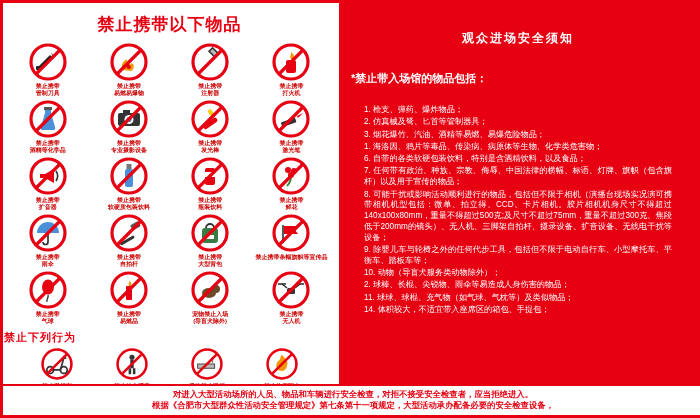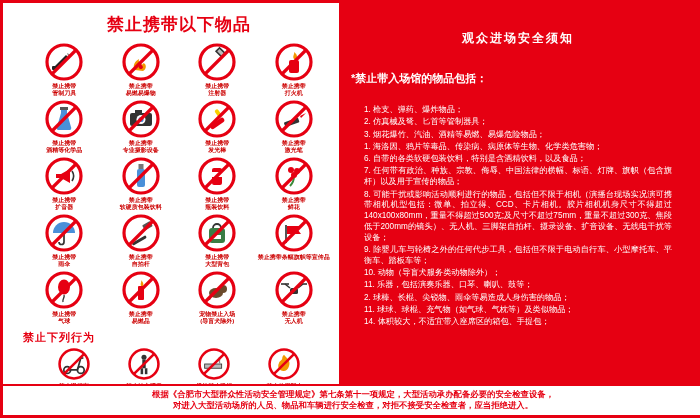--- a/index.html
+++ b/index.html
@@ -14,21 +14,21 @@
     width:700px;height:418px;
     display:flex;
     box-sizing:border-box;
     border:3px solid #e60012;
     background:#fff;
   }
   
   .left{
     width:336px;
     box-sizing:border-box;
-    padding:6px 4px 2px 20px;
+    padding:6px 4px 2px 1px;
     display:flex;
     flex-direction:column;
   }
   .left-title{
     text-align:center;
     color:#e60012;
     font-weight:bold;
     font-size:17px;
     letter-spacing:1px;
     margin:4px 0 6px 0;
@@ -470,25 +470,24 @@
     <ul class="rules">
       <li>1. 枪支、弹药、爆炸物品；</li>
       <li>2. 仿真械及弩、匕首等管制器具；</li>
       <li>3. 烟花爆竹、汽油、酒精等易燃、易爆危险物品；</li>
       <li>1. 海洛因、鸦片等毒品、传染病、病原体等生物、化学类危害物；</li>
       <li>6. 自带的各类软硬包装饮料，特别是含酒精饮料，以及食品；</li>
       <li>7. 任何带有政治、种族、宗教、侮辱、中国法律的横幅、标语、灯牌、旗帜（包含旗杆）以及用于宣传的物品；</li>
       <li>8. 可能干扰或影响活动顺利进行的物品，包括但不限于相机（演播台现场实况演可携带相机机型包括：微单、拍立得、CCD、卡片相机。胶片相机机身尺寸不得超过140x100x80mm，重量不得超过500克;及尺寸不超过75mm，重量不超过300克、焦段低于200mm的镜头）、无人机、三脚架自拍杆、摄录设备、扩音设备、无线电干扰等设备；</li>
       <li>9. 除婴儿车与轮椅之外的任何代步工具，包括但不限于电动自行车、小型摩托车、平衡车、踏板车等；</li>
       <li>10. 动物（导盲犬服务类动物除外）；</li>
-      <li>11. 乐器，包括演奏乐器、口琴、喇叭、鼓等；</li>
       <li>2. 球棒、长棍、尖锐物、雨伞等易造成人身伤害的物品；</li>
       <li>11. 球球、球棍、充气物（如气球、气枕等）及类似物品；</li>
       <li>14. 体积较大，不适宜带入座席区的箱包、手提包；</li>
     </ul>
   </div>
 
   <div class="footer">
+    <div>对进入大型活动场所的人员、物品和车辆进行安全检查，对拒不接受安全检查者，应当拒绝进入。</div>
     <div>根据《合肥市大型群众性活动安全管理规定》第七条第十一项规定，大型活动承办配备必要的安全检查设备，</div>
-    <div>对进入大型活动场所的人员、物品和车辆进行安全检查，对拒不接受安全检查者，应当拒绝进入。</div>
   </div>
 
 </div>
 
 </body></html>

